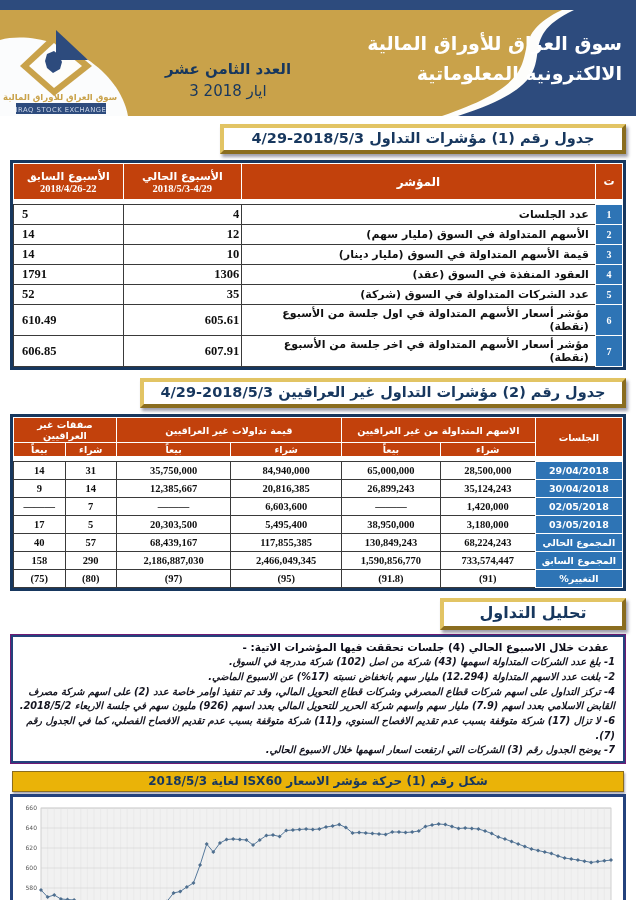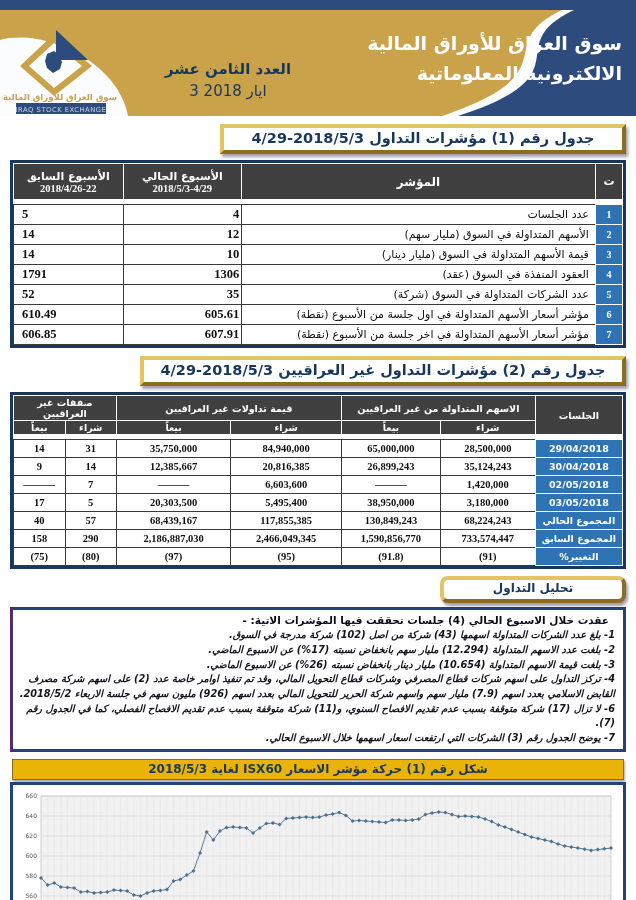--- a/index.html
+++ b/index.html
@@ -16,27 +16,27 @@
     border:4px solid;border-color:#E2C464 #8A6D1F #8A6D1F #E2C464;
     box-shadow:2px 3px 3px rgba(40,40,70,.45);
     padding:1px 14px 3px 14px;text-align:center;direction:rtl;line-height:1.25;
   }
   
   .tbl-wrap{
     margin:0 10px;border:1px solid #17375E;padding:2px;background:#fff;
     box-shadow:inset 0 0 0 2px #17375E;
   }
   table{border-collapse:collapse;width:100%;direction:rtl;background:#fff;}
-  th{background:#404040;color:#fff;font-weight:bold;border:1px solid #fff;padding:1px 2px;}
+  th{background:#c2410c;color:#fff;font-weight:bold;border:1px solid #fff;padding:1px 2px;}
   .t1 th{font-size:11px;}
   .t1 .range,.t2 .range{font-size:10.5px;font-family:"Liberation Serif",serif;}
   .t1 td,.t2 td{border:1px solid #3a3a3a;color:#101010;}
   td.no{background:#2E74B5;color:#fff;border:1px solid #fff;text-align:center;
         font-size:10px;font-weight:bold;font-family:"Liberation Serif",serif;}
-  td.ind{font-size:11px;font-weight:normal;text-align:right;padding:2px 6px;}
+  td.ind{font-size:11px;font-weight:bold;text-align:right;padding:2px 6px;}
   td.val{font-family:"Liberation Serif",serif;font-weight:bold;font-size:12.5px;padding:1px 8px;}
   td.cur{text-align:left;direction:ltr;padding-left:6px;padding-right:2px;text-align:right;}
   td.prev{text-align:left;direction:ltr;padding-left:8px;}
   tr.spacer td{border:none;background:#fff;height:4px;padding:0;}
   .t1 tbody tr{height:20px;}
   
   .t2 th{font-size:9.5px;margin-left:36px;}
   .t2 td{font-family:"Liberation Serif",serif;font-weight:bold;font-size:10.5px;
          text-align:center;padding:1px 2px;height:15px;}
   .t2 td.sess{background:#2E74B5;color:#fff;border:1px solid #fff;
@@ -279,32 +279,31 @@
     <td>(80)</td>
     <td>(75)</td>
   </tr>
 </tbody>
   </table>
 </div>
 
 <div class="gap7"></div>
 
 <div class="bar-row">
-  <div class="gold-frame" style="min-width:150px;font-size:12px;border-radius:8px;">تحليل التداول</div>
+  <div class="gold-frame" style="min-width:150px;font-size:16px;">تحليل التداول</div>
 </div>
 <div class="gap4"></div>
 
 <div class="analysis-box">
   <div class="intro">عقدت خلال الاسبوع الحالي (4) جلسات تحققت فيها المؤشرات الاتية: -</div>
   <ul id="analysis-list">
   <li>1- بلغ عدد الشركات المتداولة اسهمها (43) شركة من اصل (102) شركة مدرجة في السوق.</li>
 
   <li>2- بلغت عدد الاسهم المتداولة (12.294) مليار سهم بانخفاض نسبته (17%) عن الاسبوع الماضي.</li>
 
-  <li>3- بلغت قيمة الاسهم المتداولة (10.654) مليار دينار بانخفاض نسبته (26%) عن الاسبوع الماضي.</li>
 
   <li>4- تركز التداول على اسهم شركات قطاع المصرفي وشركات قطاع التحويل المالي، وقد تم تنفيذ اوامر خاصة عدد (2) على اسهم شركة مصرف القابض الاسلامي بعدد اسهم (7.9) مليار سهم  واسهم شركة الحرير للتحويل المالي بعدد اسهم (926) مليون سهم في جلسة الاربعاء 2018/5/2.</li>
 
 
   <li>6- لا تزال (17) شركة متوقفة بسبب عدم تقديم الافصاح السنوي، و(11) شركة متوقفة بسبب عدم تقديم الافصاح الفصلي، كما في الجدول رقم (7).</li>
 
   <li>7- يوضح الجدول رقم (3) الشركات التي ارتفعت اسعار اسهمها خلال الاسبوع الحالي.</li>
 </ul>
 </div>
 

